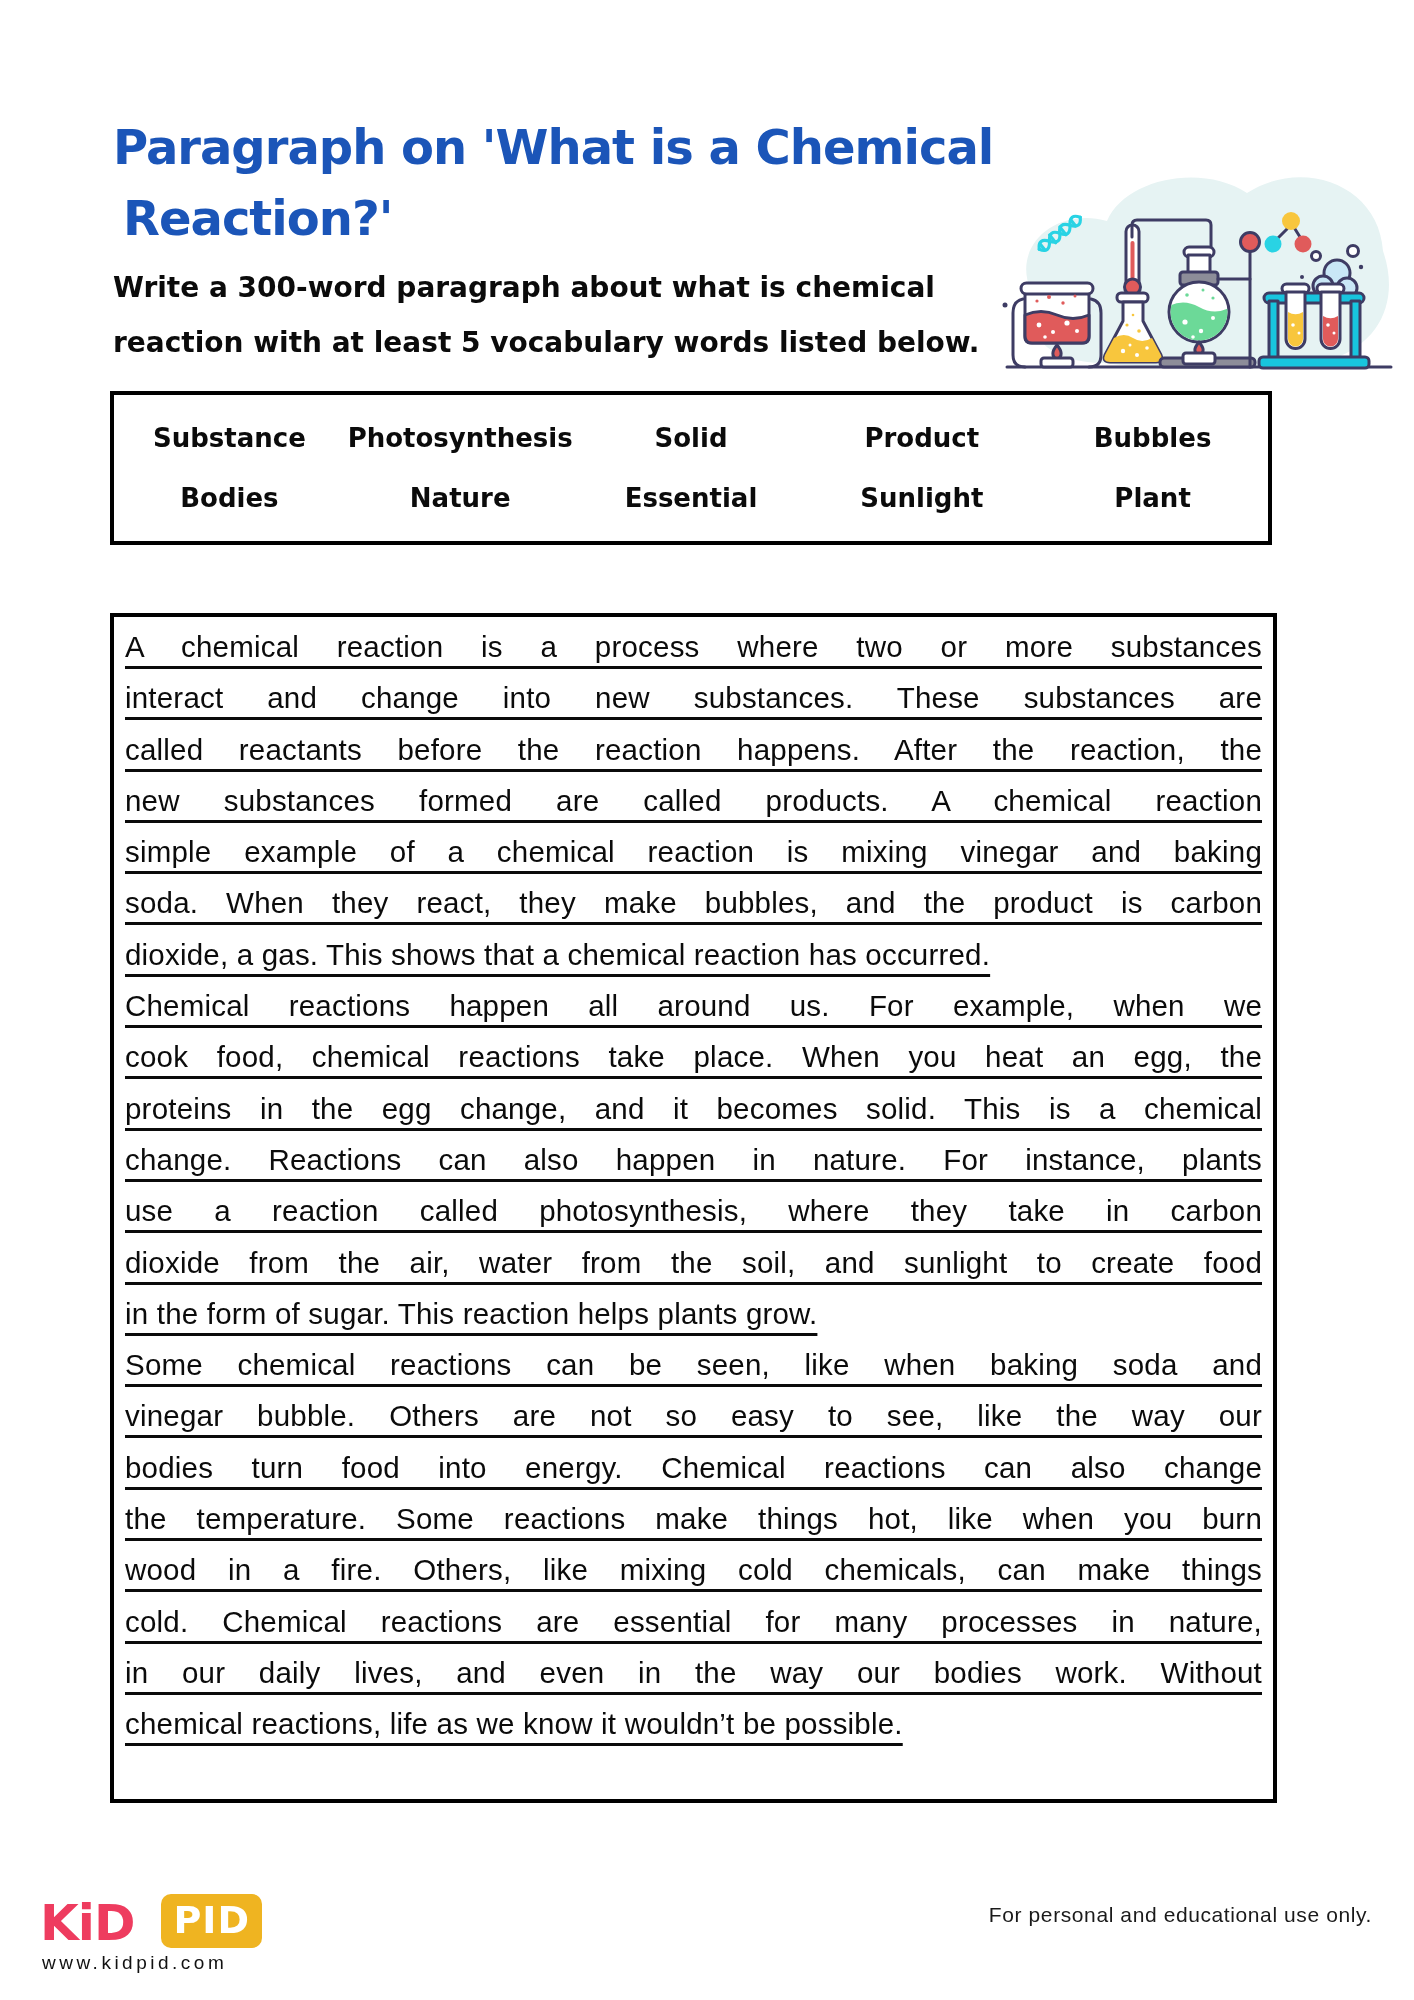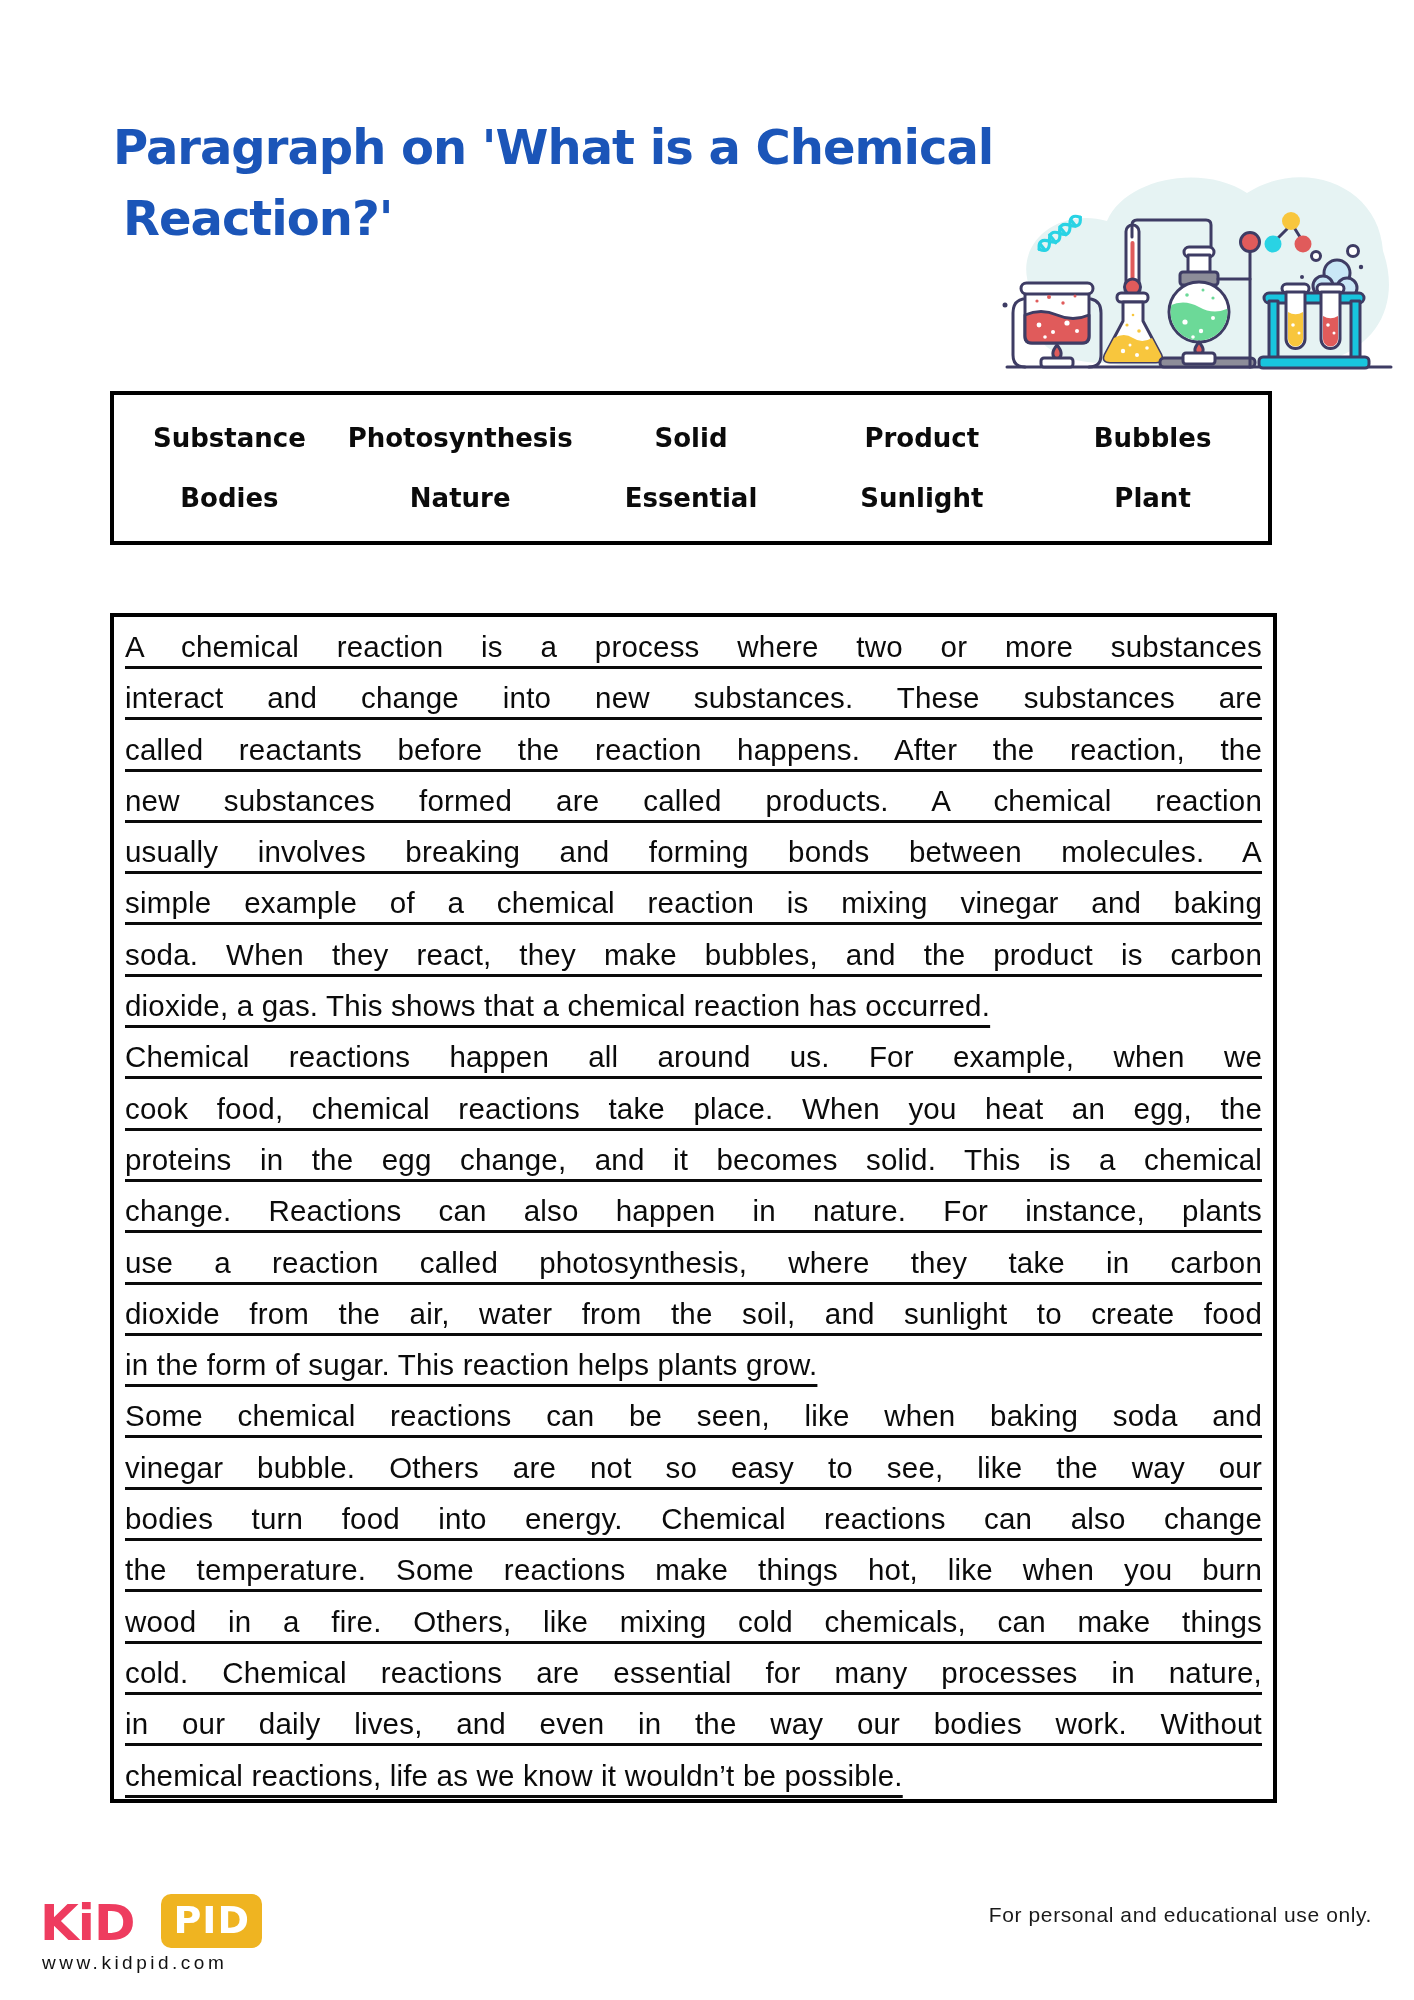--- a/index.html
+++ b/index.html
@@ -47,20 +47,24 @@
 </head>
 <body>
 
 <div class="page">
 
   <div class="title" style="color: rgb(27, 85, 184);">
     <div class="t1">Paragraph on 'What is a Chemical</div>
     <div class="t2">Reaction?'</div>
   </div>
 
+  <div class="subtitle">
+    <div>Write a 300-word paragraph about what is chemical</div>
+    <div>reaction with at least 5 vocabulary words listed below.</div>
+  </div>
 
   <svg class="illus" viewBox="0 0 420 230">
 
     <path d="M118,218 C60,218 34,184 46,146 C26,100 72,62 122,76 C140,34 216,18 262,48
              C318,12 394,40 398,106 C414,152 398,196 348,214 C300,228 160,224 118,218 Z" fill="#E6F3F3"></path>
 
     <line x1="22" y1="222" x2="406" y2="222" class="ln" stroke-width="3.5"></line>
 
     <g transform="translate(70,92) rotate(-38)" stroke="#29D3E4" stroke-width="3.2" fill="none" stroke-linecap="round">
       <path d="M-20,0 Q-14,10 -7,0 Q0,-10 6,0 Q12,10 19,0 Q26,-10 32,0"></path>
@@ -190,21 +194,20 @@
         <div class="vocab-word">Plant</div>
       </div>
     </div>
 
   <div class="para-box">
 
   <div class="pline">A chemical reaction is a process where two or more substances</div>
       <div class="pline">interact and change into new substances. These substances are</div>
       <div class="pline">called reactants before the reaction happens. After the reaction, the</div>
       <div class="pline">new substances formed are called products. A chemical reaction</div>
-      <div class="pline">usually involves breaking and forming bonds between molecules. A</div>
       <div class="pline">simple example of a chemical reaction is mixing vinegar and baking</div>
       <div class="pline">soda. When they react, they make bubbles, and the product is carbon</div>
       <div class="pline end">dioxide, a gas. This shows that a chemical reaction has occurred.</div>
       <div class="pline">Chemical reactions happen all around us. For example, when we</div>
       <div class="pline">cook food, chemical reactions take place. When you heat an egg, the</div>
       <div class="pline">proteins in the egg change, and it becomes solid. This is a chemical</div>
       <div class="pline">change. Reactions can also happen in nature. For instance, plants</div>
       <div class="pline">use a reaction called photosynthesis, where they take in carbon</div>
       <div class="pline">dioxide from the air, water from the soil, and sunlight to create food</div>
       <div class="pline end">in the form of sugar. This reaction helps plants grow.</div>

